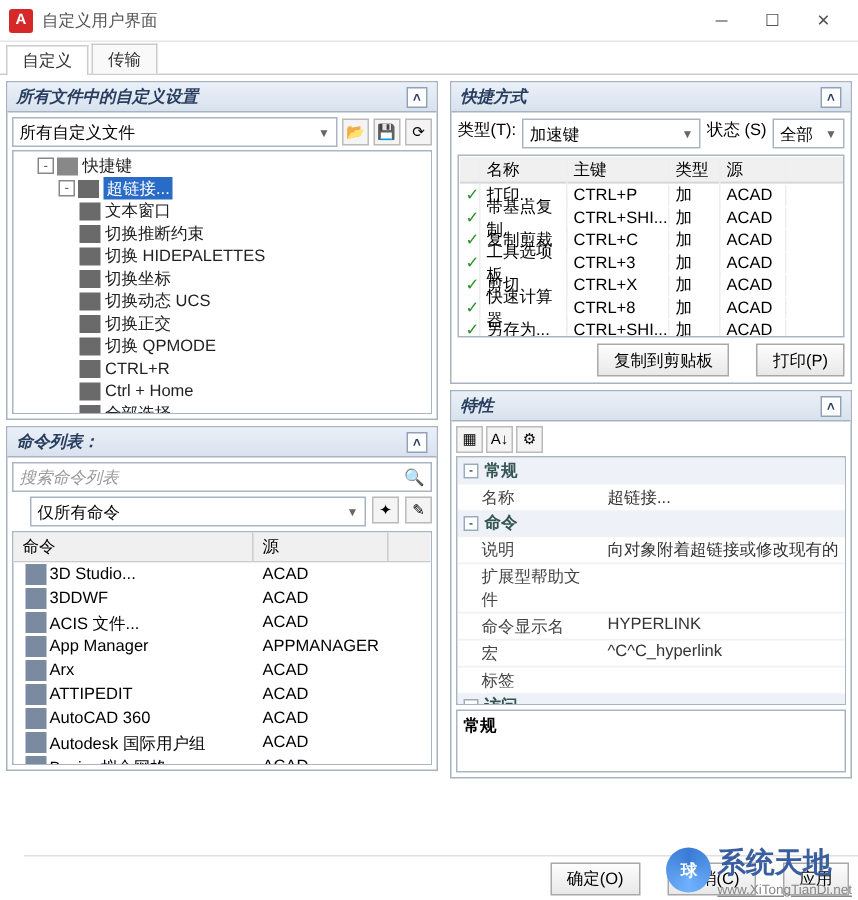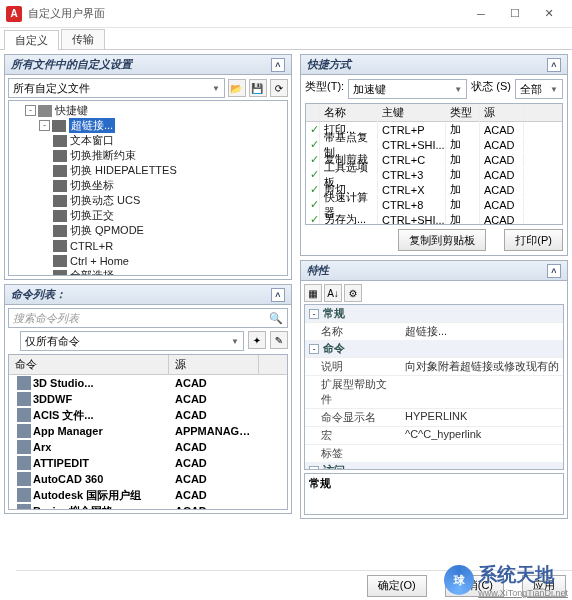--- a/index.html
+++ b/index.html
@@ -31,21 +31,21 @@
 .tree-lbl { color: #222; }
 .tree-lbl.sel { background: #2a6bc7; color: #fff; padding: 0 2px; }
 .ind1 { padding-left: 14px; } .ind2 { padding-left: 28px; } .ind3 { padding-left: 42px; }
 .searchbox { width: 100%; height: 20px; border: 1px solid #aab5c4; padding: 0 4px; display: flex; align-items: center; justify-content: space-between; color: #999; font-style: italic; }
 .mag { font-style: normal; color: #888; }
 .filter-row { display: flex; gap: 4px; margin: 3px 0; padding-left: 12px; }
 .cmdlist { border: 1px solid #aab5c4; height: 156px; overflow: auto; background: #fff; }
 .cmdlist-hdr { display: flex; background: #f0f0f0; border-bottom: 1px solid #ccc; position: sticky; top: 0; }
 .cmdlist-hdr > div { padding: 2px 6px; border-right: 1px solid #ccc; }
 .cmdlist-row { display: flex; height: 16px; align-items: center; }
-.cmdlist-row > div { padding: 0 6px; overflow: hidden; text-overflow: ellipsis; white-space: nowrap; font-weight: bold; }
+.cmdlist-row > div { padding: 0 6px; overflow: hidden; text-overflow: ellipsis; white-space: nowrap; }
 .cmd-ico { width: 14px; height: 14px; margin: 0 2px; background: #7a8aa0; display: inline-block; }
 .c1 { width: 160px; display: flex; align-items: center; } .c2 { width: 90px; }
 .sc-body { padding: 4px; }
 .sc-row { display: flex; align-items: flex-start; gap: 4px; margin-bottom: 4px; }
 .sc-lbl { white-space: nowrap; }
 .sc-dd { height: 20px; border: 1px solid #aab5c4; background: #fff; padding: 0 4px; display: flex; align-items: center; justify-content: space-between; }
 .sc-table { border: 1px solid #aab5c4; height: 122px; overflow: auto; background: #fff; }
 .sc-thead { display: flex; background: #f0f0f0; border-bottom: 1px solid #ccc; }
 .sc-thead > div, .sc-trow > div { padding: 1px 4px; border-right: 1px solid #eee; }
 .sc-trow { display: flex; height: 15px; align-items: center; }

